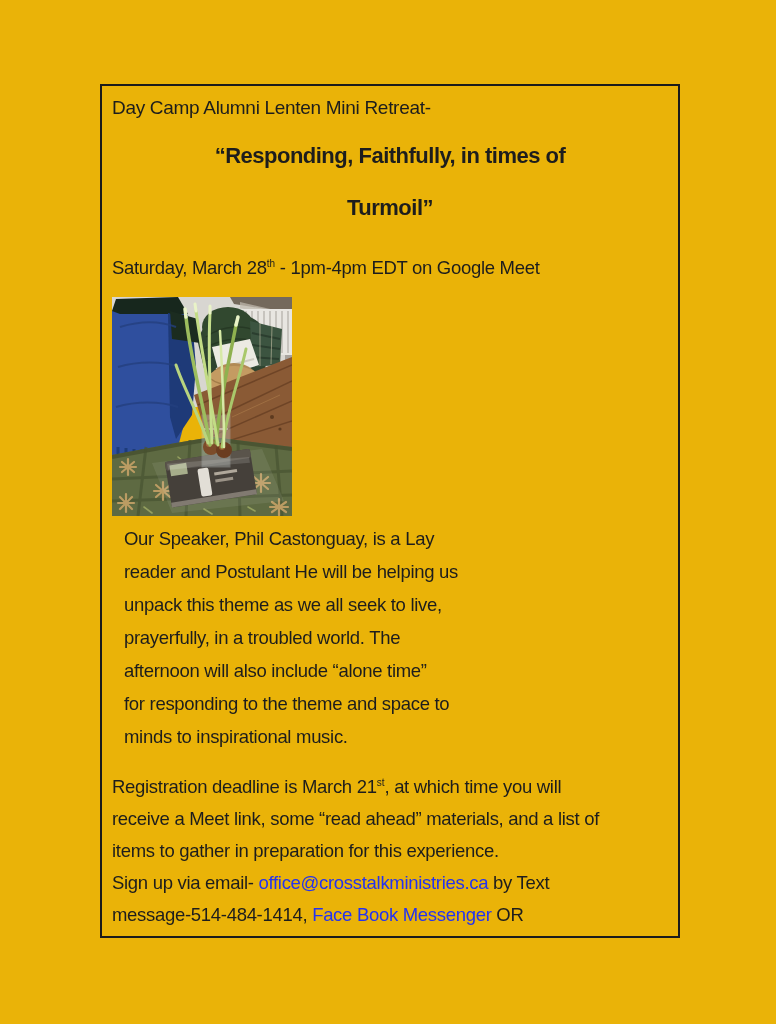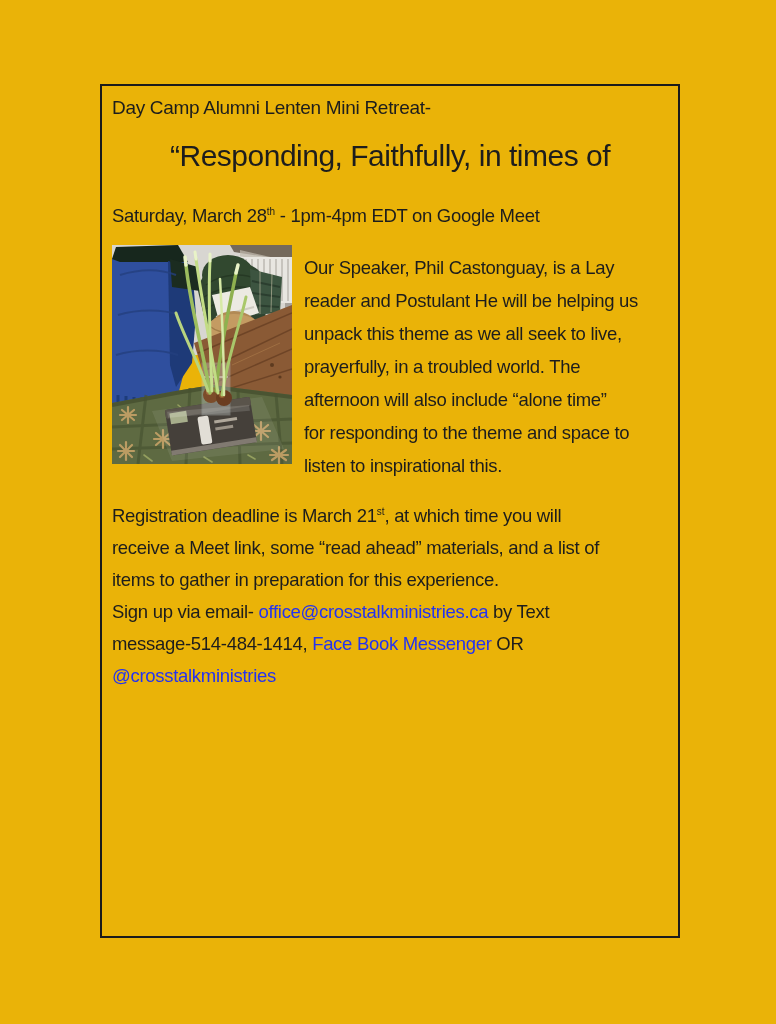--- a/index.html
+++ b/index.html
@@ -36,32 +36,34 @@
   .header-line {
     font-size: 19px;
     line-height: 28px;
     margin-top: 0;
   }
   .title-block {
     margin-top: 8px;
     text-align: center;
   }
   .title-block .title-line {
-    font-size: 30px;
+    font-size: 22px;
     line-height: 52px;
     letter-spacing: -0.5px;
     white-space: nowrap;
+    font-weight: bold;
   }
   .date-block { margin-top: 14px; }
   .intro-block { margin-top: 13px; }
   .intro-block .center-line { text-align: center; }
   .media-row {
     margin-top: 13px;
     display: flex;
     align-items: flex-start;
+    flex-direction: column;
   }
   .photo-box {
     flex: 0 0 auto;
     width: 180px;
     height: 219px;
     overflow: hidden;
   }
   .speaker-col {
     margin-left: 12px;
     padding-top: 6px;
@@ -83,20 +85,21 @@
 </head>
 <body>
 
 <div class="page">
   <div class="frame">
 
     <div class="line header-line">Day Camp Alumni Lenten Mini Retreat-</div>
 
     <div class="title-block">
       <div class="title-line">“Responding, Faithfully, in times of</div>
+      <div class="title-line">Turmoil”</div>
     </div>
 
     <div class="line date-block">
       <span>Saturday, March 28</span><sup>th</sup><span> - 1pm-4pm EDT on Google Meet</span>
     </div>
 
 
     <div class="media-row">
       <div class="photo-box">
         <svg width="180" height="219" viewBox="0 0 180 219">
@@ -278,21 +281,21 @@
         </svg>
       </div>
 
       <div class="speaker-col">
         <div class="line">Our Speaker, Phil Castonguay, is a Lay</div>
         <div class="line">reader and Postulant He will be helping us</div>
         <div class="line">unpack this theme as we all seek to live,</div>
         <div class="line">prayerfully, in a troubled world. The</div>
         <div class="line">afternoon will also include “alone time”</div>
         <div class="line">for responding to the theme and space to</div>
-        <div class="line">listen to inspirational this.</div>
+        <div class="line">minds to inspirational music.</div>
       </div>
     </div>
 
     <div class="registration-block">
       <div class="line">
         <span>Registration deadline is March 21</span><sup>st</sup><span>, at which time you will</span>
       </div>
       <div class="line">receive a Meet link, some “read ahead” materials, and a list of</div>
       <div class="line">items to gather in preparation for this experience.</div>
     </div>

